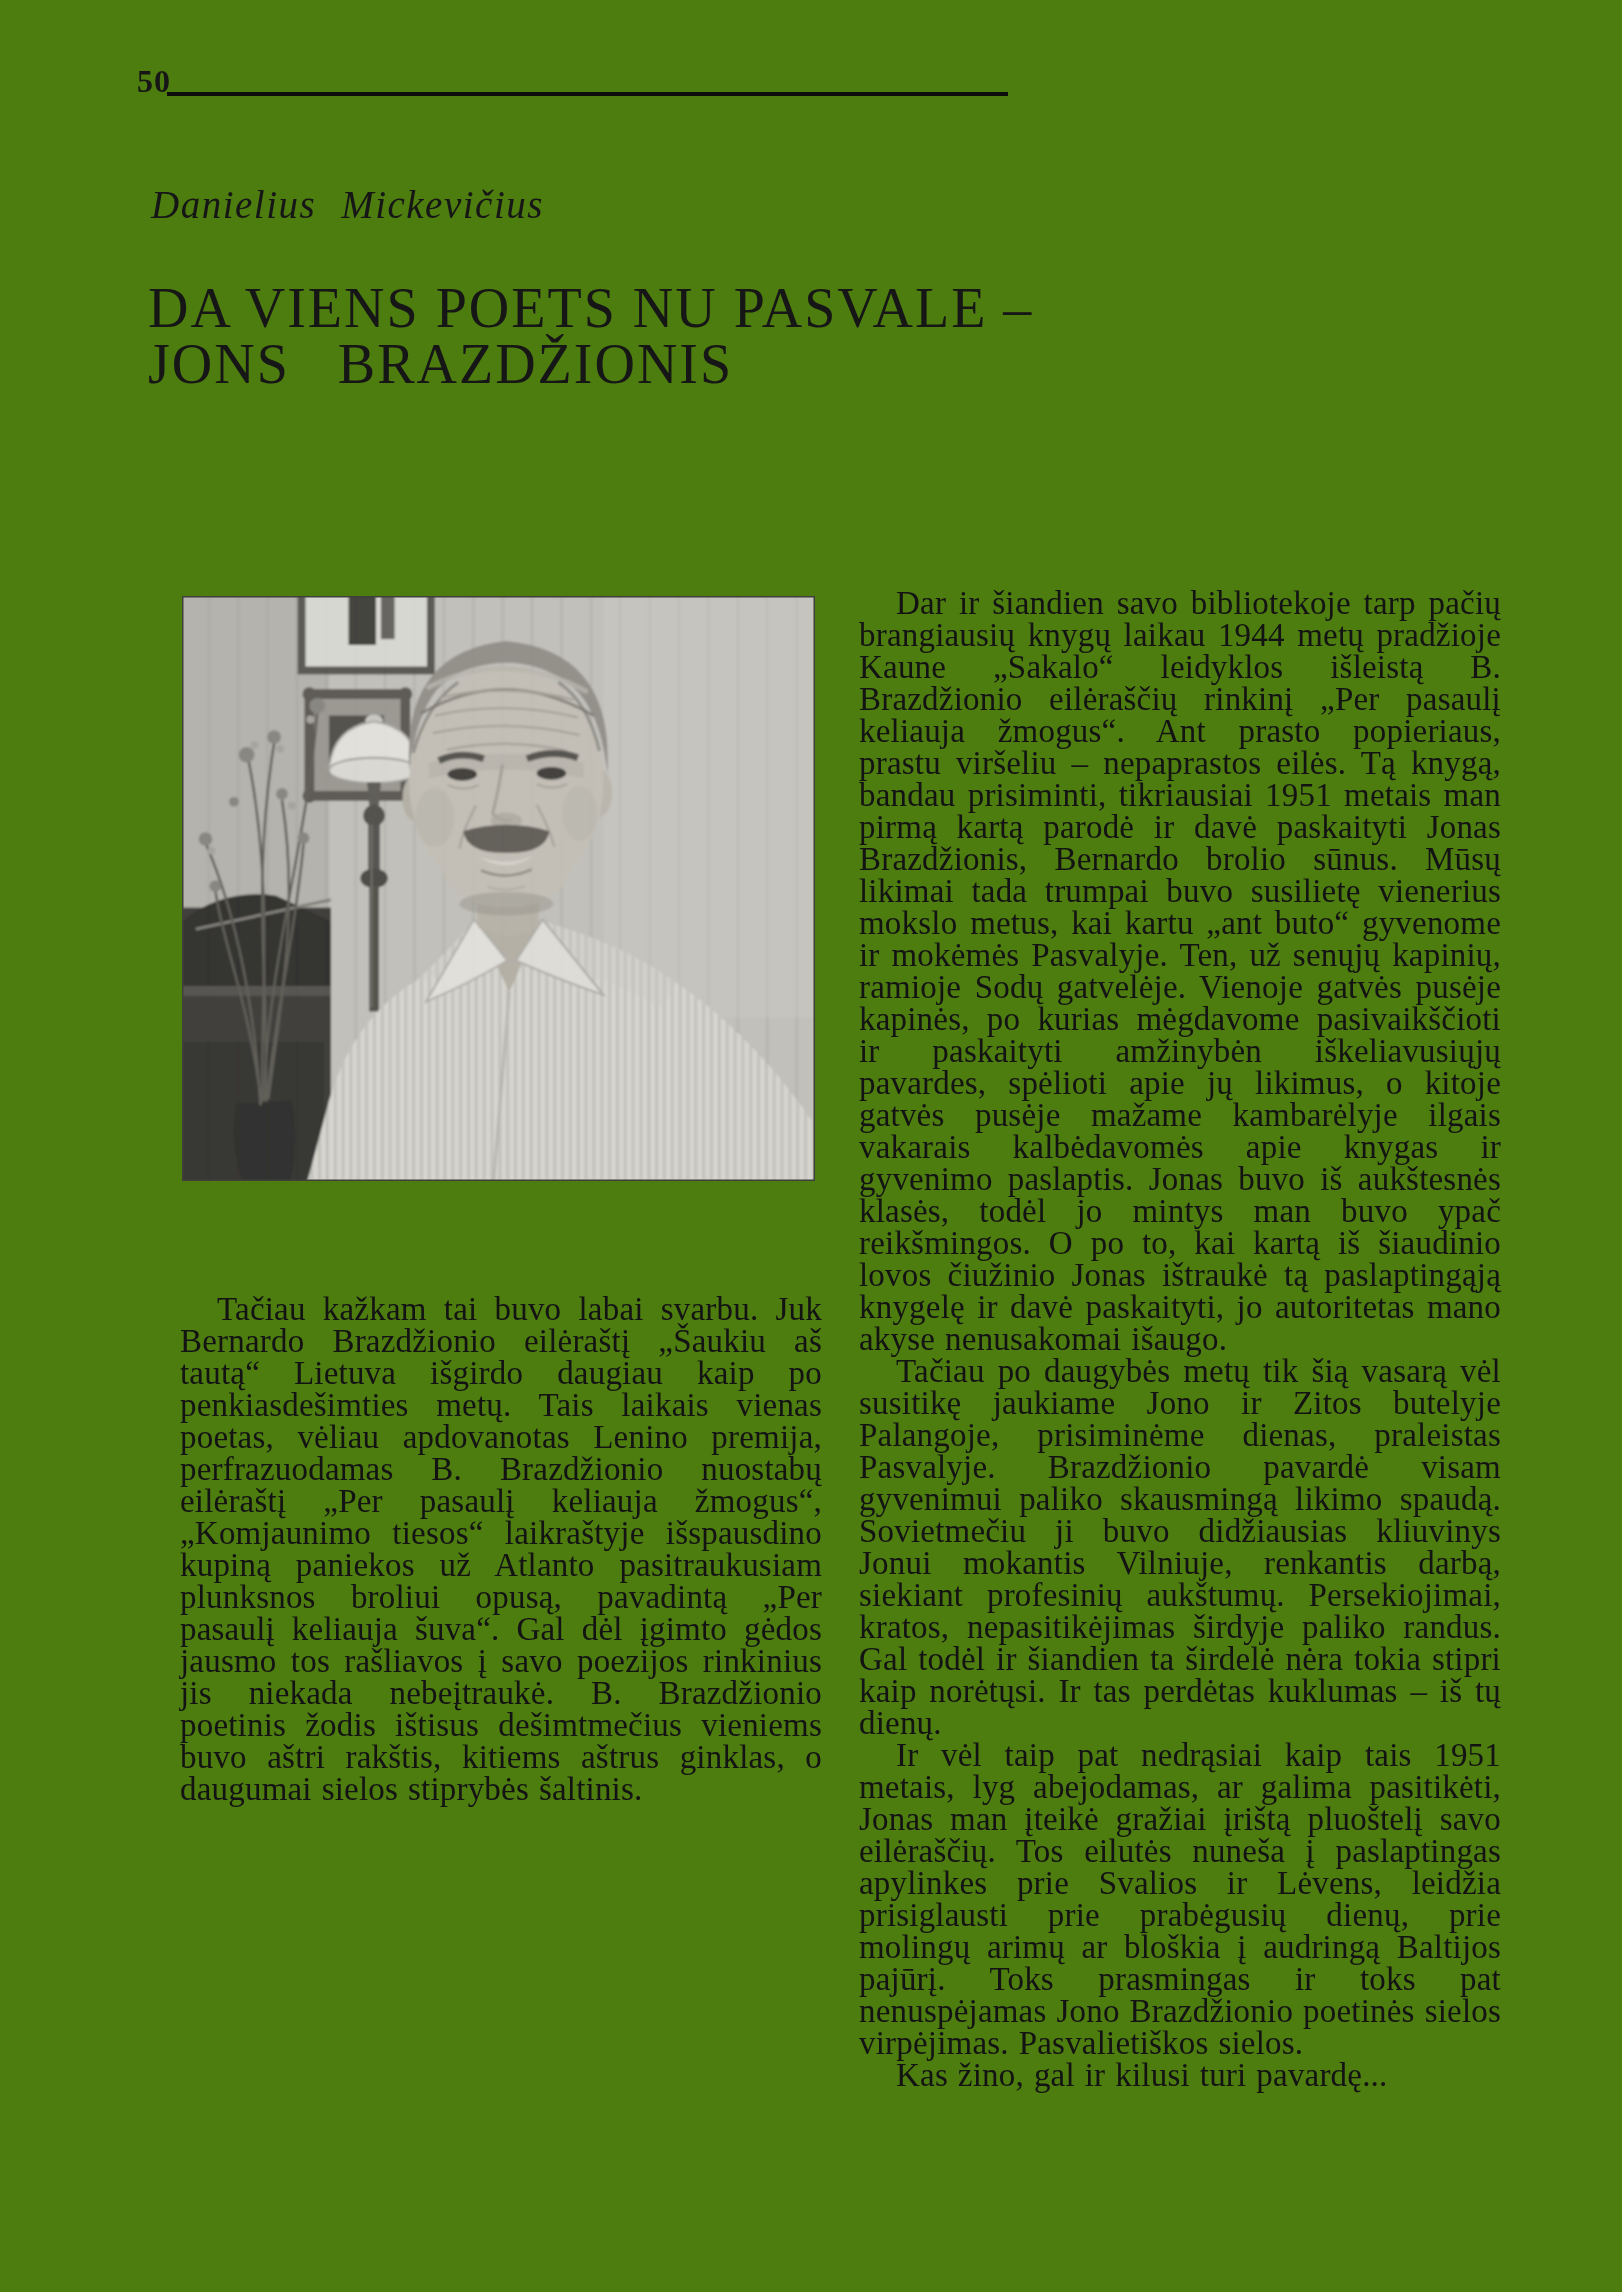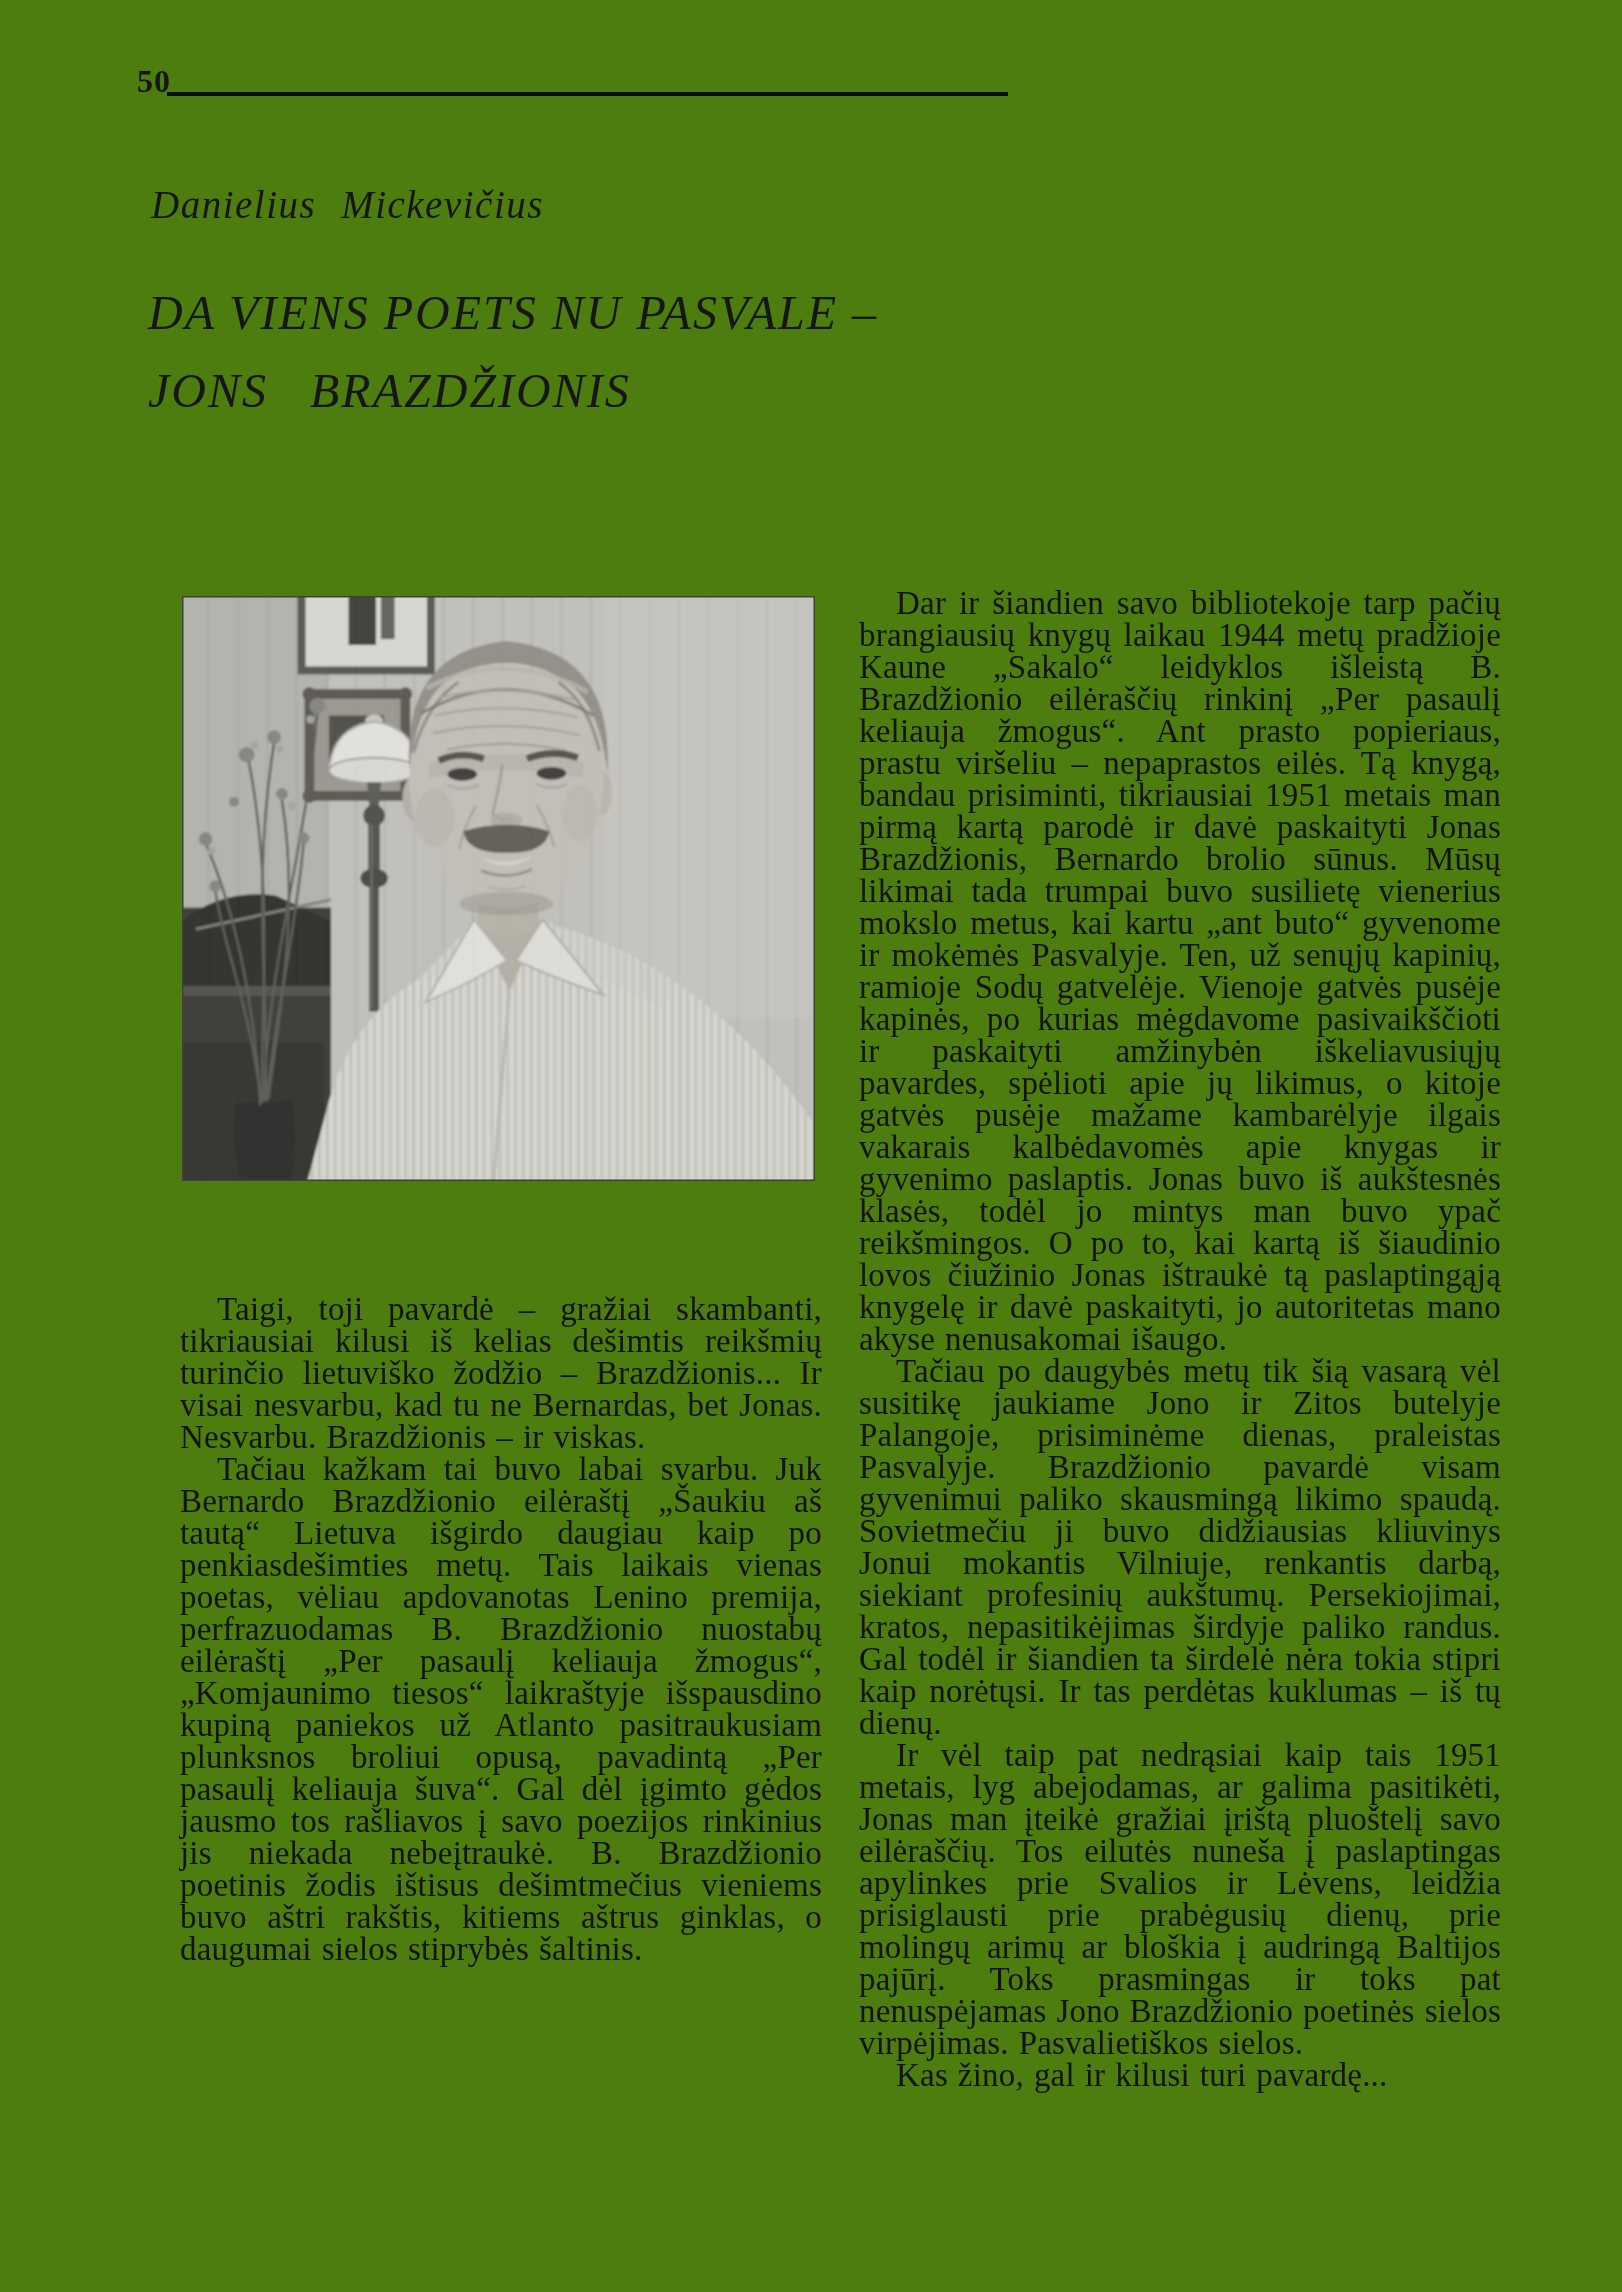--- a/index.html
+++ b/index.html
@@ -19,22 +19,22 @@
     position:absolute;left:167px;top:92px;
     width:841px;height:3.9px;background:#0d0d0d;
   }
   .author{
     position:absolute;left:151px;top:182px;
     font-size:39px;font-style:italic;letter-spacing:1.5px;
     display:flex;gap:25px;
   }
   .title{
     position:absolute;left:148px;top:242px;
-    font-size:48px;line-height:78px;letter-spacing:2px;
-    white-space:pre-wrap;font-weight:400;font-style:italic;
+    font-size:56px;line-height:56px;letter-spacing:2px;
+    white-space:pre-wrap;font-weight:400;
   }
   .photo{
     position:absolute;left:182px;top:596px;
     width:633px;height:585px;display:block;
   }
   .col{
     position:absolute;width:642px;
     font-size:33px;line-height:32px;
     text-align:justify;letter-spacing:0.2px;word-spacing:1.5px;
     color:#131313;
@@ -204,21 +204,20 @@
         <ellipse cx="331" cy="314" rx="48" ry="12" fill="#98948b" opacity="0.55"></ellipse>
       </g>
 
       <rect x="0" y="0" width="646" height="597" fill="url(#planks)" opacity="0.12"></rect>
     </g>
 
     <rect x="0.75" y="0.75" width="644.5" height="595.5" fill="none" stroke="#3f3f3d" stroke-width="1.5"></rect>
   </svg>
 
   <div class="col col-left">
-    <p>Taigi, toji pavardė – gražiai skambanti, tikriausiai kilusi iš kelias dešimtis reikšmių turinčio lietuviško žodžio – Brazdžionis... Ir visai nesvarbu, kad tu ne Bernardas, bet Jonas. Nesvarbu. Brazdžionis – ir viskas.</p>
     <p>Tačiau kažkam tai buvo labai svarbu. Juk Bernardo Brazdžionio eilėraštį „Šaukiu aš tautą“ Lietuva išgirdo daugiau kaip po penkiasdešimties metų. Tais laikais vienas poetas, vėliau apdovanotas Lenino premija, perfrazuodamas B. Brazdžionio nuostabų eilėraštį „Per pasaulį keliauja žmogus“, „Komjaunimo tiesos“ laikraštyje išspausdino kupiną paniekos už Atlanto pasitraukusiam plunksnos broliui opusą, pavadintą „Per pasaulį keliauja šuva“. Gal dėl įgimto gėdos jausmo tos rašliavos į savo poezijos rinkinius jis niekada nebeįtraukė. B. Brazdžionio poetinis žodis ištisus dešimtmečius vieniems buvo aštri rakštis, kitiems aštrus ginklas, o daugumai sielos stiprybės šaltinis.</p>
   </div>
 
   <div class="col col-right">
     <p>Dar ir šiandien savo bibliotekoje tarp pačių brangiausių knygų laikau 1944 metų pradžioje Kaune „Sakalo“ leidyklos išleistą B. Brazdžionio eilėraščių rinkinį „Per pasaulį keliauja žmogus“. Ant prasto popieriaus, prastu viršeliu – nepaprastos eilės. Tą knygą, bandau prisiminti, tikriausiai 1951 metais man pirmą kartą parodė ir davė paskaityti Jonas Brazdžionis, Bernardo brolio sūnus. Mūsų likimai tada trumpai buvo susilietę vienerius mokslo metus, kai kartu „ant buto“ gyvenome ir mokėmės Pasvalyje. Ten, už senųjų kapinių, ramioje Sodų gatvelėje. Vienoje gatvės pusėje kapinės, po kurias mėgdavome pasivaikščioti ir paskaityti amžinybėn iškeliavusiųjų pavardes, spėlioti apie jų likimus, o kitoje gatvės pusėje mažame kambarėlyje ilgais vakarais kalbėdavomės apie knygas ir gyvenimo paslaptis. Jonas buvo iš aukštesnės klasės, todėl jo mintys man buvo ypač reikšmingos. O po to, kai kartą iš šiaudinio lovos čiužinio Jonas ištraukė tą paslaptingąją knygelę ir davė paskaityti, jo autoritetas mano akyse nenusakomai išaugo.</p>
     <p>Tačiau po daugybės metų tik šią vasarą vėl susitikę jaukiame Jono ir Zitos butelyje Palangoje, prisiminėme dienas, praleistas Pasvalyje. Brazdžionio pavardė visam gyvenimui paliko skausmingą likimo spaudą. Sovietmečiu ji buvo didžiausias kliuvinys Jonui mokantis Vilniuje, renkantis darbą, siekiant profesinių aukštumų. Persekiojimai, kratos, nepasitikėjimas širdyje paliko randus. Gal todėl ir šiandien ta širdelė nėra tokia stipri kaip norėtųsi. Ir tas perdėtas kuklumas – iš tų dienų.</p>
     <p>Ir vėl taip pat nedrąsiai kaip tais 1951 metais, lyg abejodamas, ar galima pasitikėti, Jonas man įteikė gražiai įrištą pluoštelį savo eilėraščių. Tos eilutės nuneša į paslaptingas apylinkes prie Svalios ir Lėvens, leidžia prisiglausti prie prabėgusių dienų, prie molingų arimų ar bloškia į audringą Baltijos pajūrį. Toks prasmingas ir toks pat nenuspėjamas Jono Brazdžionio poetinės sielos virpėjimas. Pasvalietiškos sielos.</p>
     <p>Kas žino, gal ir kilusi turi pavardę...</p>
   </div>
 

